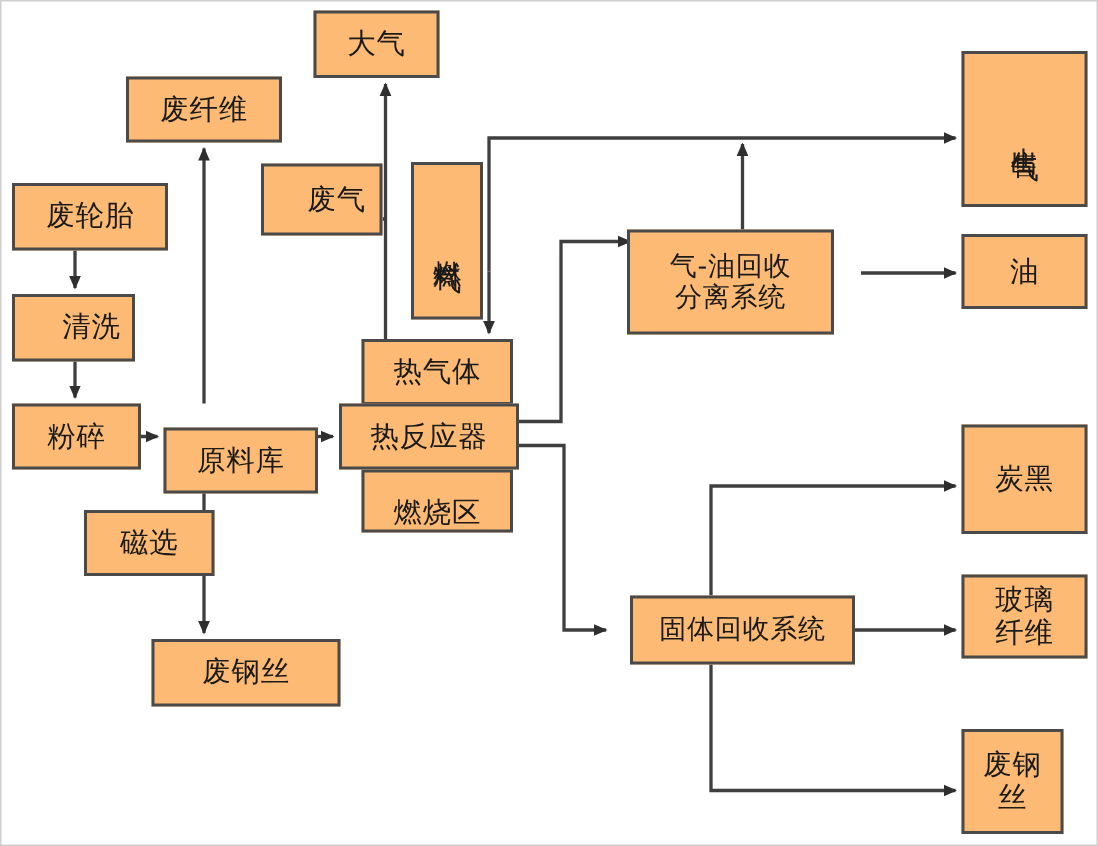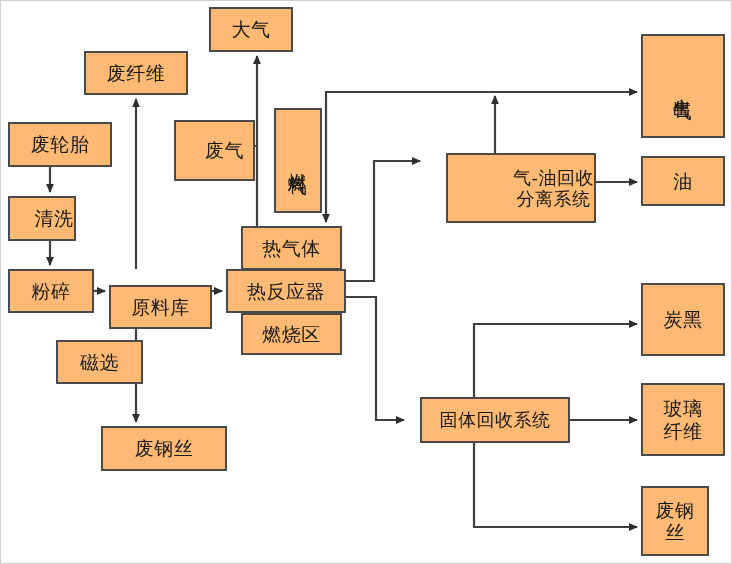--- a/index.html
+++ b/index.html
@@ -95,21 +95,21 @@
       <path d="M557,419 L636,419" marker-end="url(#ah)"></path>
 
       <path d="M473,442 L473,526 L636,526" marker-end="url(#ah)"></path>
     </g>
   </svg>
 
   <div class="node" style="left:7px;  top:121px; width:104px; height:45px;">
     <span>废轮胎</span>
   </div>
 
-  <div class="node" style="left:7px;  top:195px; width:68px;  height:45px;padding-left:24px;">
+  <div class="node" style="left:7px;  top:195px; width:82px;  height:45px;padding-left:24px;">
     <span>清洗</span>
   </div>
 
   <div class="node" style="left:7px;  top:268px; width:86px;  height:44px;">
     <span>粉碎</span>
   </div>
 
   <div class="node" style="left:83px; top:50px;  width:104px; height:44px;">
     <span>废纤维</span>
   </div>
@@ -123,62 +123,62 @@
   </div>
 
   <div class="node" style="left:108px; top:284px; width:103px; height:44px;">
     <span>原料库</span>
   </div>
 
   <div class="node" style="left:208px; top:6px;   width:84px;  height:45px;">
     <span>大气</span>
   </div>
 
-  <div class="node" style="left:173px; top:119px; width:81px;  height:61px; z-index:2;padding-left:20px;">
+  <div class="node" style="left:173px; top:108px; width:81px;  height:48px; z-index:2;padding-left:20px;">
     <span>废气</span>
   </div>
 
   <div class="node vertical" style="left:273px; top:107px; width:48px;  height:105px;">
     <span>燃料气</span>
   </div>
 
   <div class="node" style="left:240px; top:225px; width:101px; height:44px;">
     <span>热气体</span>
   </div>
 
   <div class="node" style="left:225px; top:268px; width:120px; height:44px; z-index:4;">
     <span>热反应器</span>
   </div>
 
-  <div class="node" style="left:240px; top:312px; width:101px; height:42px;">
+  <div class="node" style="left:240px; top:312px; width:101px; height:42px;align-items:flex-end;">
     <span>燃烧区</span>
   </div>
 
-  <div class="node small" style="left:445px; top:152px; width:150px; height:70px;justify-content:flex-end;">
+  <div class="node small" style="left:417px; top:152px; width:138px; height:70px;">
     <span>气-油回收
 分离系统</span>
   </div>
 
   <div class="node small" style="left:419px; top:396px; width:150px; height:46px;">
     <span>固体回收系统</span>
   </div>
 
   <div class="node vertical" style="left:640px; top:33px;  width:84px;  height:104px;">
     <span>出售气</span>
   </div>
 
   <div class="node" style="left:640px; top:155px; width:84px;  height:50px;">
     <span>油</span>
   </div>
 
   <div class="node" style="left:640px; top:282px; width:84px;  height:73px;">
     <span>炭黑</span>
   </div>
 
-  <div class="node" style="left:640px; top:382px; width:84px;  height:73px;">
+  <div class="node" style="left:640px; top:382px; width:84px;  height:56px;">
     <span>玻璃
 纤维</span>
   </div>
 
   <div class="node" style="left:640px; top:485px; width:68px;  height:70px;">
     <span>废钢
 丝</span>
   </div>
 
 </div>

